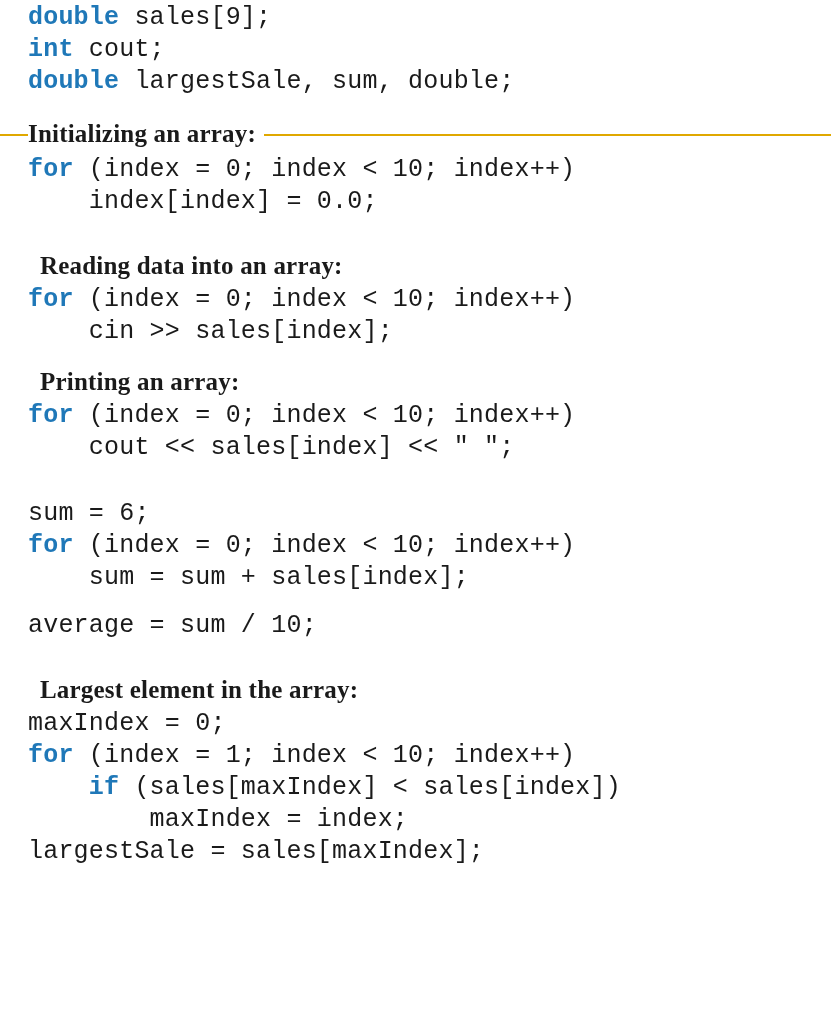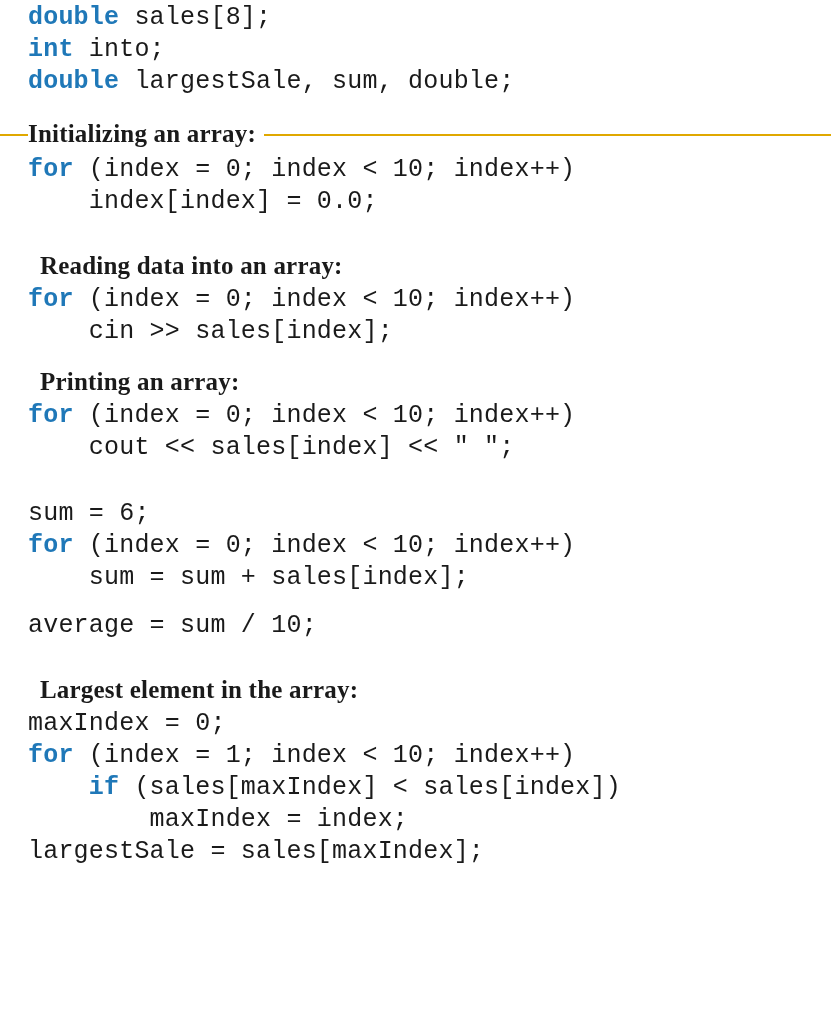--- a/index.html
+++ b/index.html
@@ -55,22 +55,22 @@
     padding: 0 8px 0 0;
     margin: 0;
   }
   .block { margin-top: 34px; }
   .block-sm { margin-top: 20px; }
   .gap    { height: 16px; }
 </style>
 </head>
 <body>
 
-<pre class="code"><span class="kw">double</span><span> sales[8];</span>
-<span class="kw">int</span><span> into;</span>
+<pre class="code"><span class="kw">double</span><span> sales[9];</span>
+<span class="kw">int</span><span> cout;</span>
 <span class="kw">double</span><span> largestSale, sum, double;</span></pre>
 
 <div class="rule">
   <hr>
   <h2 class="section">Initializing an array:</h2>
 </div>
 <pre class="code"><span class="kw">for</span><span> (index = 0; index &lt; 10; index++)</span>
 <span>    index[index] = 0.0;</span></pre>
 
 <div class="block">

